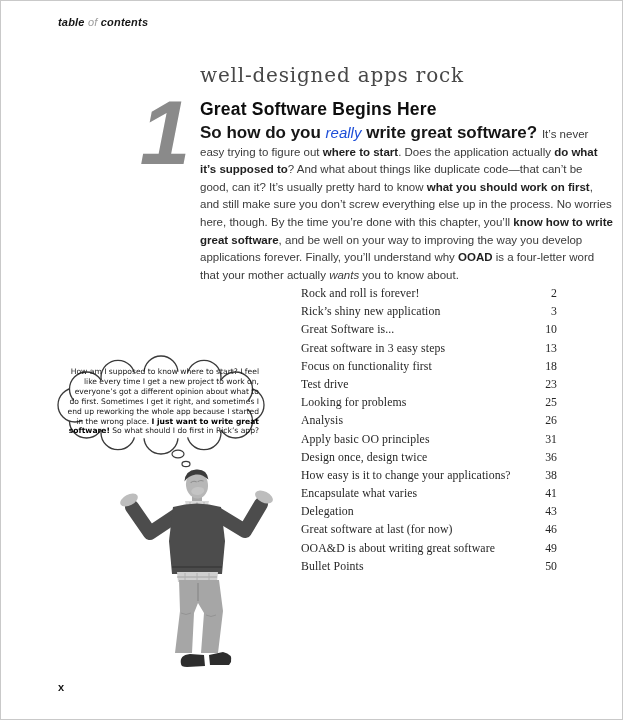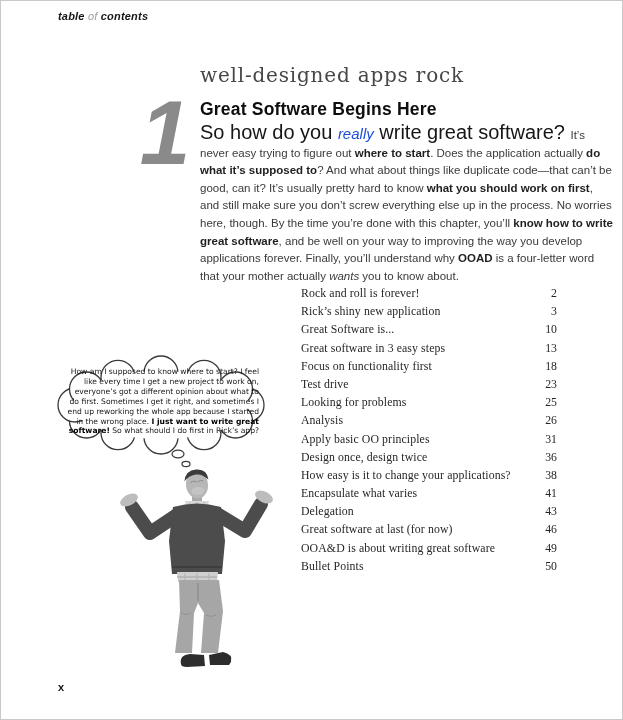--- a/index.html
+++ b/index.html
@@ -7,21 +7,21 @@
   .page {
     position:relative;
     width:623px; height:720px;
     background:#ffffff;
     border:1px solid #c9c9c9;
     overflow:hidden;
     font-family:"Liberation Sans", sans-serif;
     color:#333;
   }
   .running-header {
-    position:absolute; left:57px; top:9px;
+    position:absolute; left:57px; top:15px;
     font-size:11px; font-style:italic; color:#1c1c1c;
     letter-spacing:0.2px;
     text-align:center;
   }
   .chapter-tagline {
     position:absolute; left:199px; top:62px;
     font-family:"DejaVu Serif", serif;
     font-size:20px; color:#474747; letter-spacing:0.8px;
     font-weight:normal;
   }
@@ -36,21 +36,21 @@
     letter-spacing:0.2px;
   }
   .chapter-intro {
     position:absolute; left:199px; top:123px; width:414px;
     font-size:11.5px; line-height:17.6px; color:#3a3a3a;
   }
   .seg-normal { }
   .seg-bold { font-weight:bold; color:#1f1f1f; }
   .seg-italic { font-style:italic; }
   .seg-bold-italic { font-weight:bold; font-style:italic; }
-  .seg-lead { font-weight:normal; font-size:20px; color:#161616; }
+  .seg-lead { font-weight:bold; font-size:17px; color:#161616; }
   .seg-lead-italic { font-weight:normal; font-style:italic; font-size:15px; color:#1d4ed8; }
   .seg-italic-light { font-style:italic; color:#9d9d9d; }
   .running-header .seg-bold-italic { color:#161616; }
 
   .toc-list {
     position:absolute; left:280px; top:283px; width:276px;
     font-family:"Liberation Serif", serif;
   }
   .toc-row {
     display:flex; justify-content:space-between; align-items:baseline;

